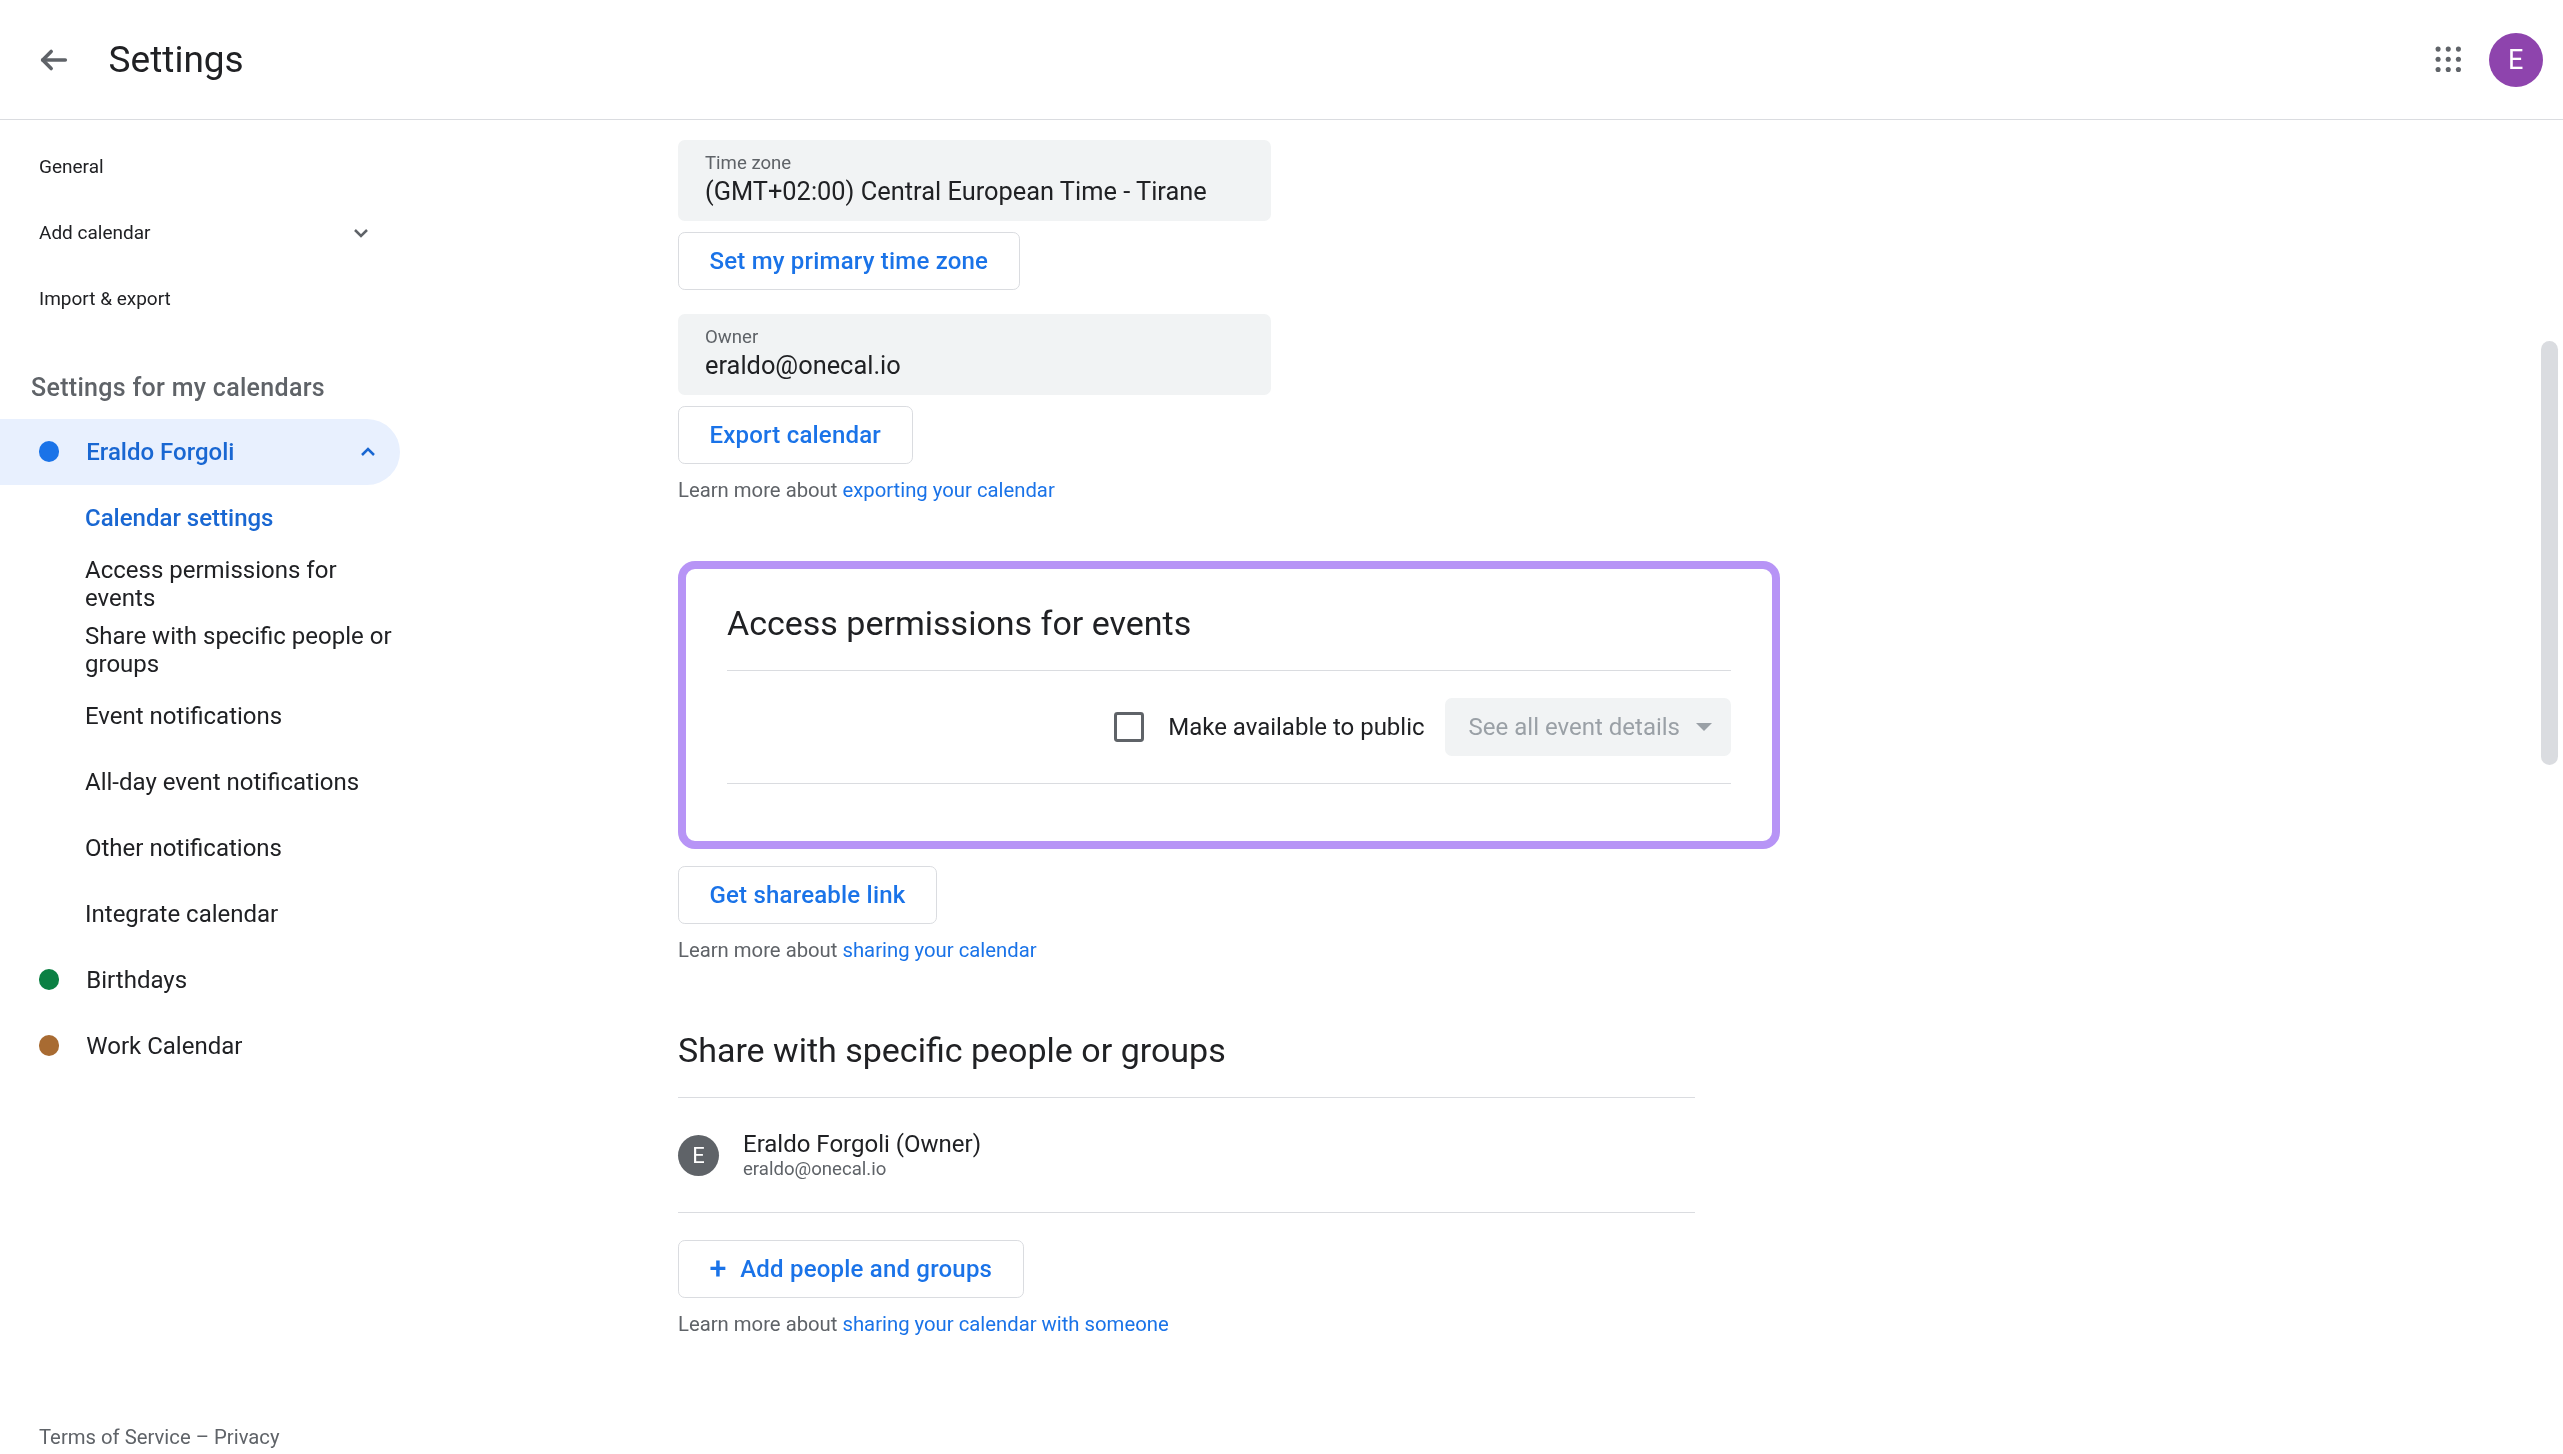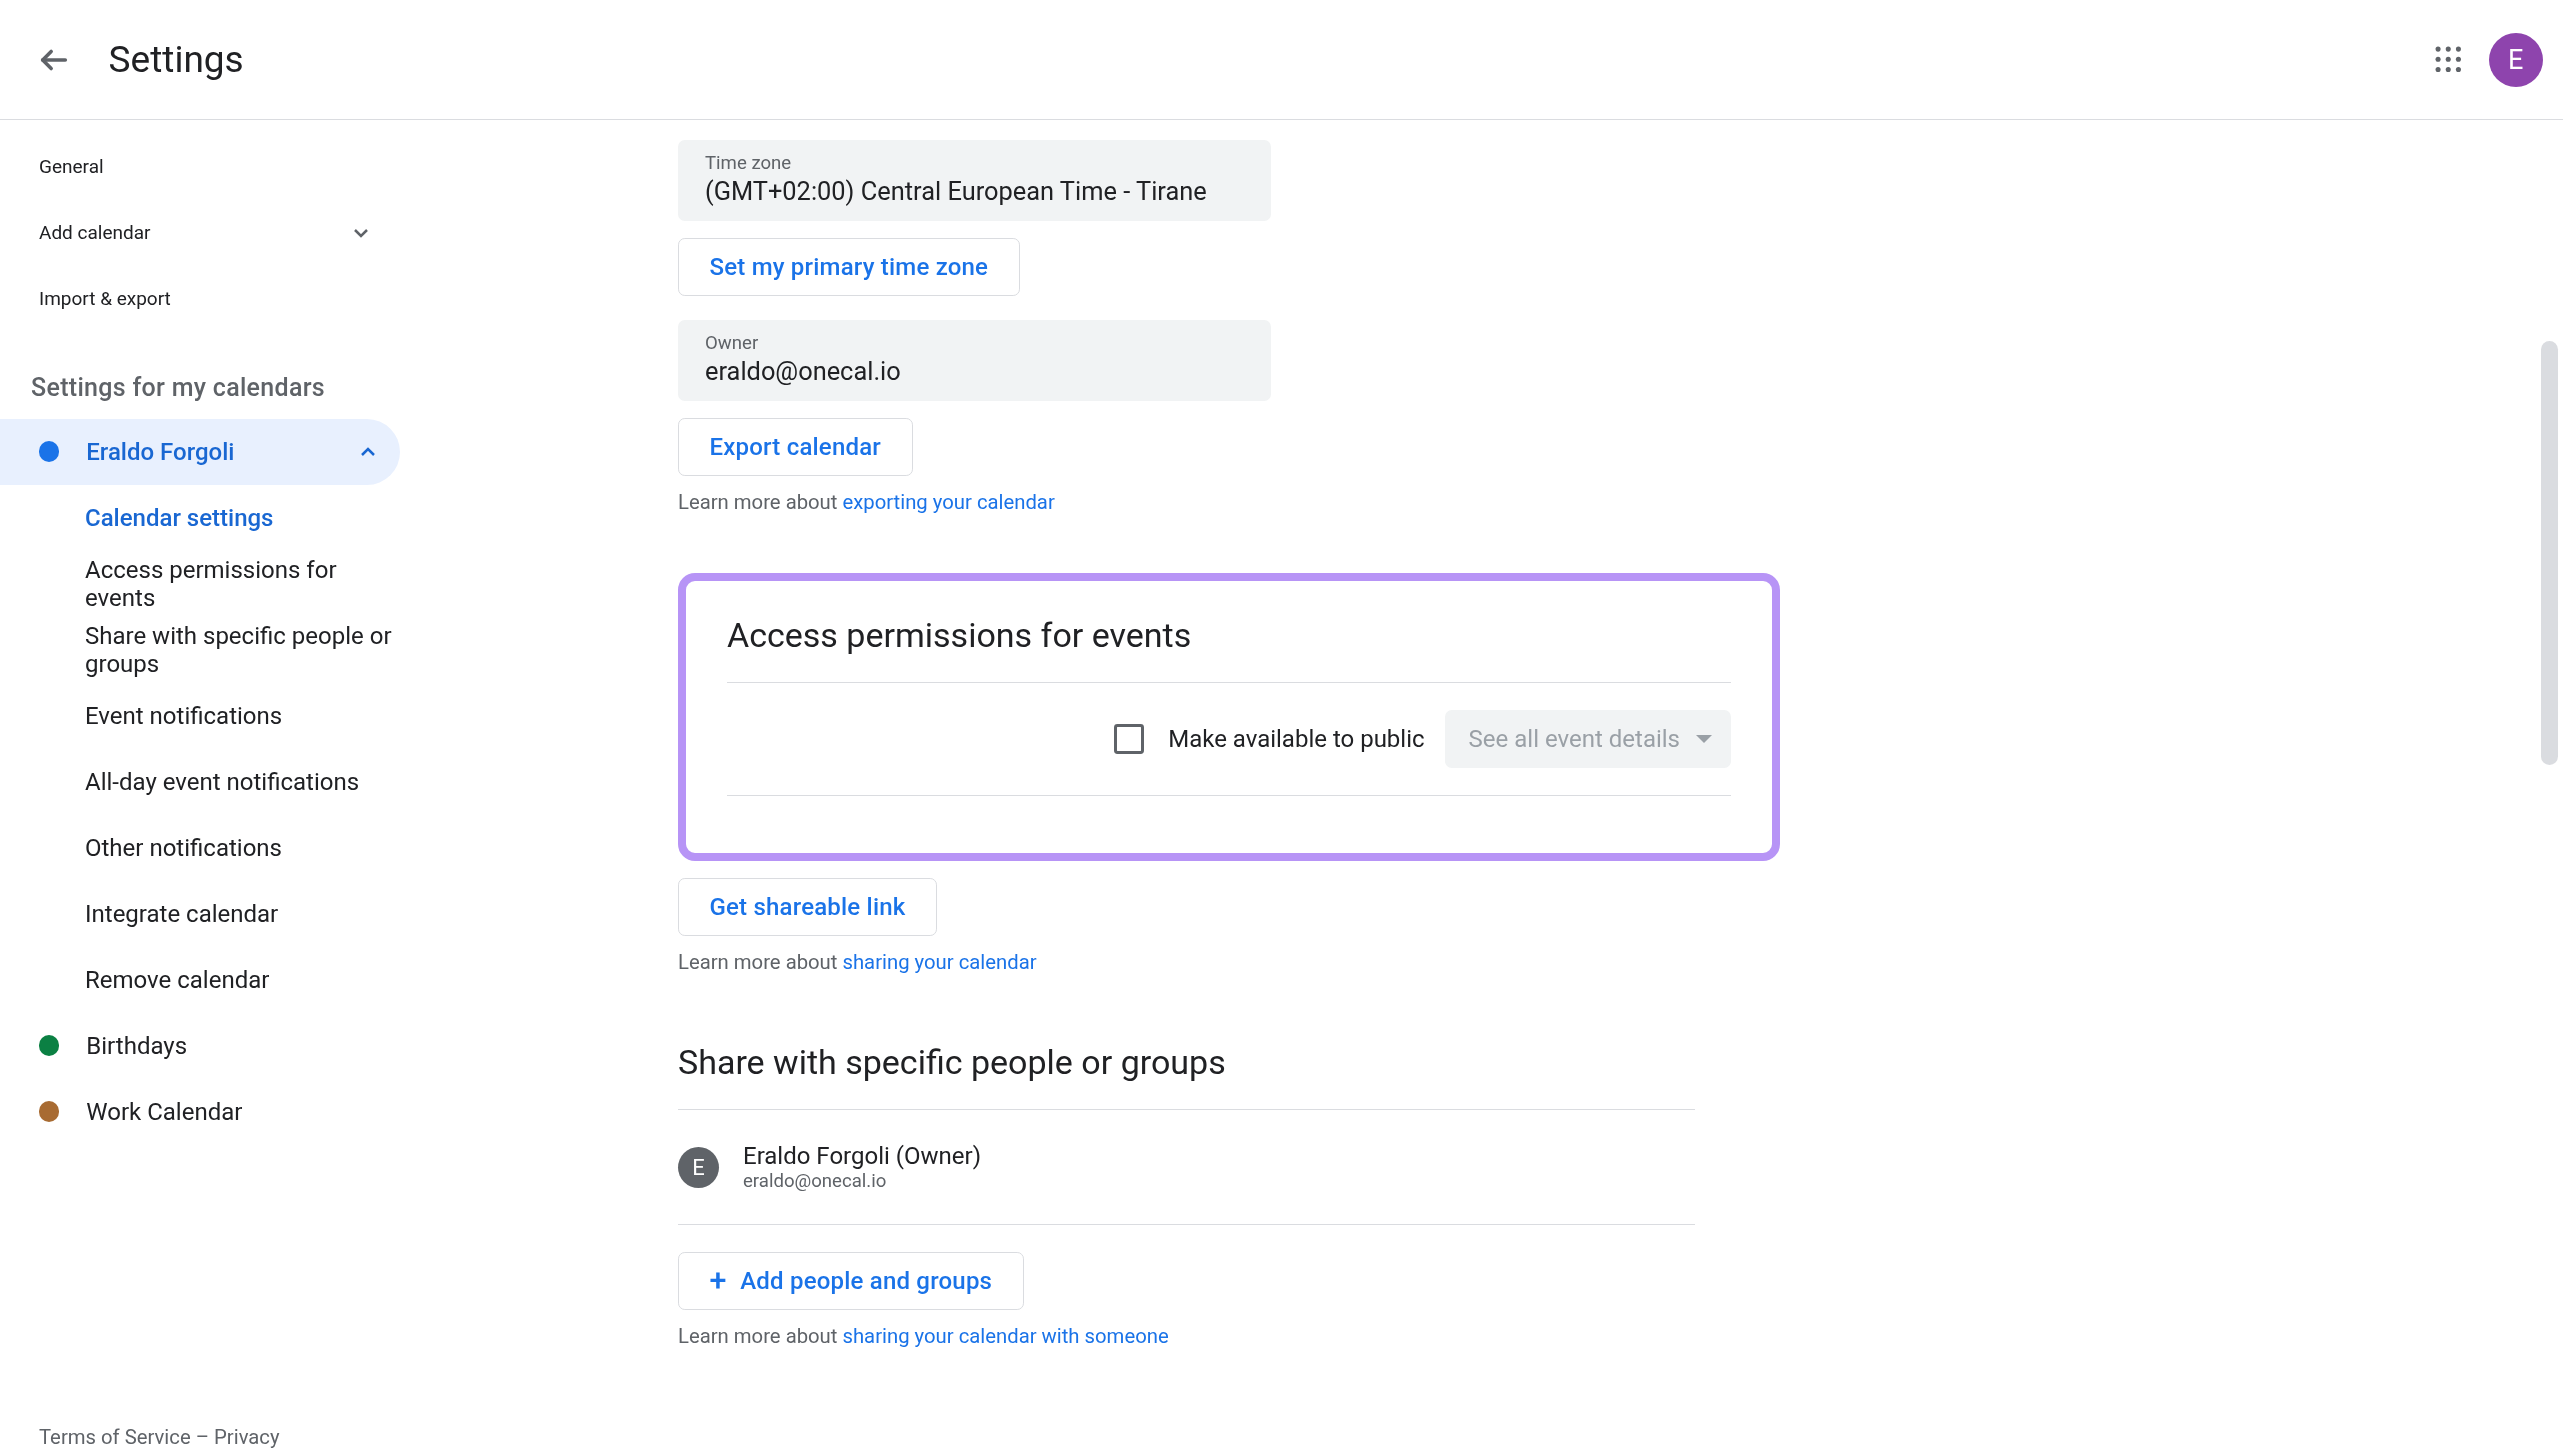--- a/index.html
+++ b/index.html
@@ -135,21 +135,21 @@
     color: var(--text-secondary);
   }
   .footer-links span { cursor: pointer; }
 
   
   .field-box {
     background: var(--field-bg);
     border-radius: 6.8px;
     padding: 12px 27px 15.3px;
     width: 593px;
-    margin-bottom: 17px;
+    margin-bottom: 11px;
   }
   .field-label { font-size: 18.6px; color: var(--text-secondary); }
   .field-value { font-size: 25.4px; color: var(--text-primary); margin-top: 1.7px; }
 
   .outlined-btn {
     display: inline-flex;
     align-items: center;
     gap: 13.6px;
     height: 58px;
     padding: 0 30.5px;
@@ -312,23 +312,20 @@
       </div>
     <div class="leaf-item">
         <span>All-day event notifications</span>
       </div>
     <div class="leaf-item">
         <span>Other notifications</span>
       </div>
     <div class="leaf-item">
         <span>Integrate calendar</span>
       </div>
-    <div class="leaf-item">
-        <span>Remove calendar</span>
-      </div>
 
     <div class="cal-item">
       <span class="dot" style="background:#0b8043"></span>
       <span class="label">Birthdays</span>
     </div>
     <div class="cal-item">
       <span class="dot" style="background:#a86b32"></span>
       <span class="label">Work Calendar</span>
     </div>
 

